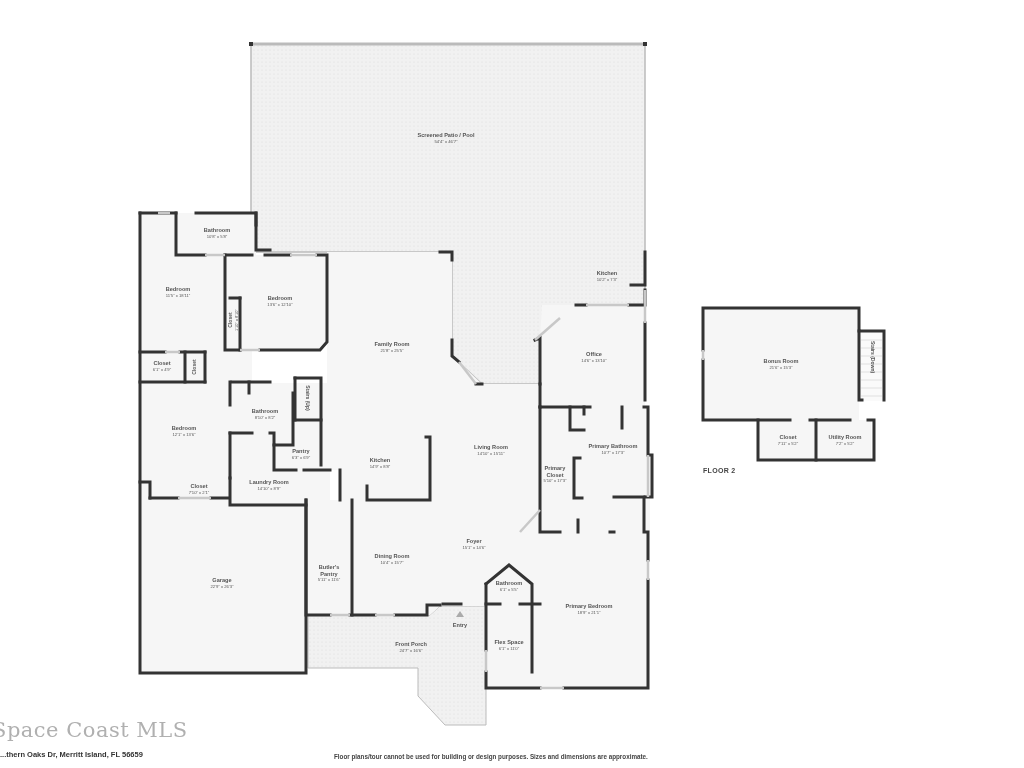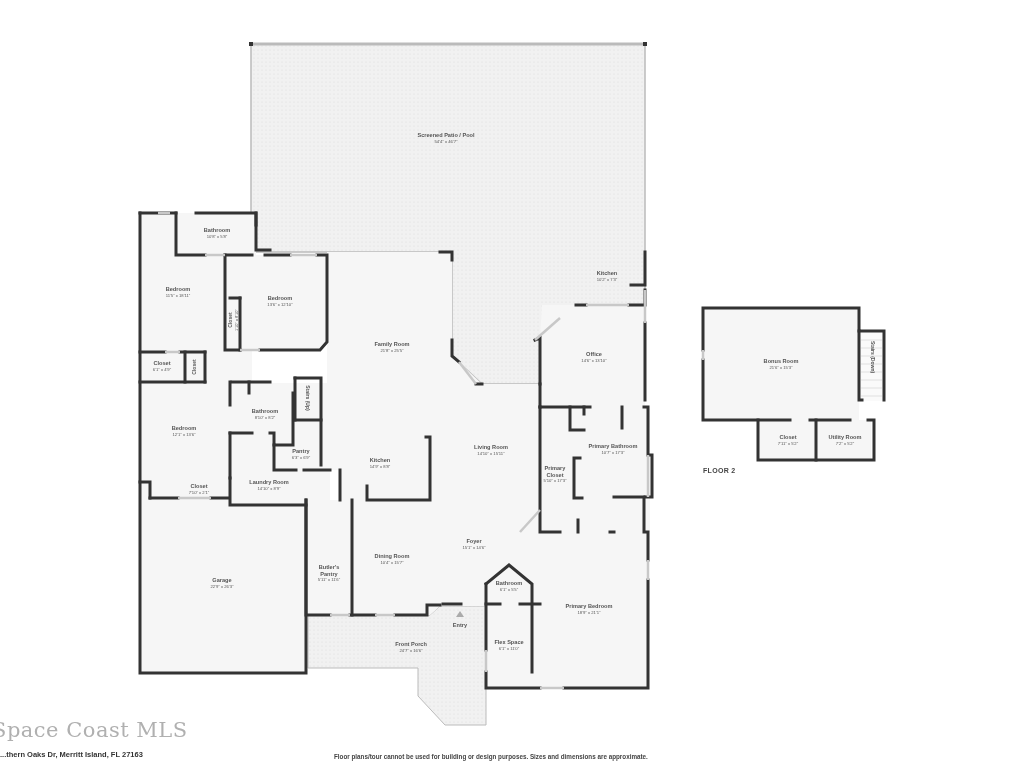--- a/index.html
+++ b/index.html
@@ -303,14 +303,14 @@
 <div class="room-label" style="left:845px;top:440px">
   <span class="n">Utility Room</span>
     <span class="d">7'2" x 5'2"</span>
 </div>
 <div class="vlabel" style="left:873px;top:357px">
   <span>Stairs (Down)</span>
 </div>
 <div class="floor2">FLOOR 2</div>
 
 <div class="brand">Space Coast MLS</div>
-<div class="address">...thern Oaks Dr, Merritt Island, FL 27163</div>
+<div class="address">...thern Oaks Dr, Merritt Island, FL 56659</div>
 <div class="disclaimer">Floor plans/tour cannot be used for building or design purposes. Sizes and dimensions are approximate.</div>
 
 </body></html>

